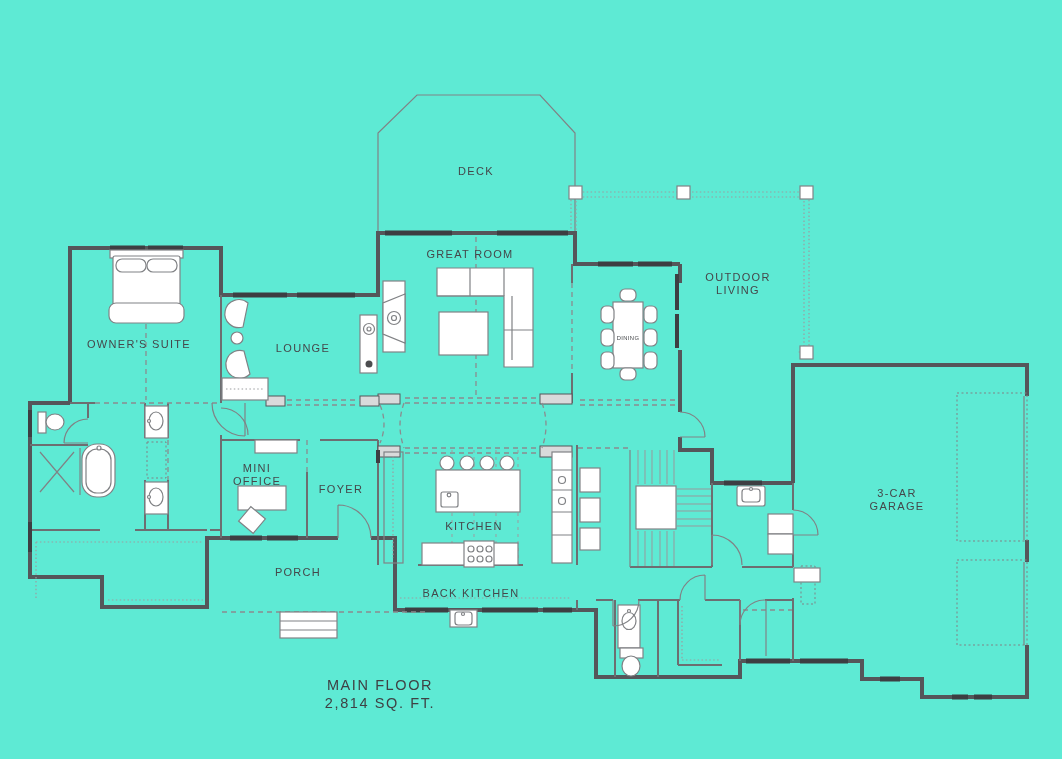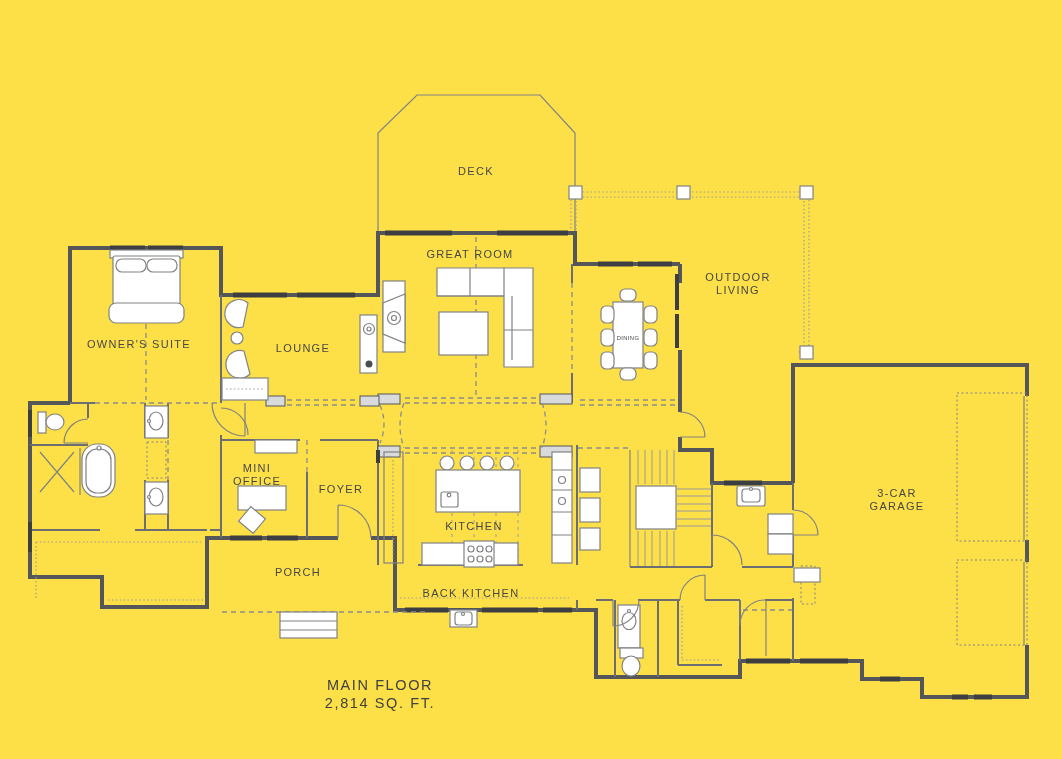--- a/index.html
+++ b/index.html
@@ -1,16 +1,16 @@
 <!DOCTYPE html>
 <html><head>
 <meta charset="utf-8">
 <style>
   html,body{margin:0;padding:0;background:#ffffff;}
-  .canvas{position:relative;width:1062px;height:759px;background:#fde047;overflow:hidden;
+  .canvas{position:relative;width:1062px;height:759px;background:#5eead4;overflow:hidden;
           font-family:"Liberation Sans",sans-serif;}
   svg{position:absolute;left:0;top:0;}
   text{fill:#45474a;letter-spacing:1.3px;font-size:11px;}
   text.big{font-size:14.5px;letter-spacing:1.6px;fill:#3f4144;}
   text.tiny{font-size:5.8px;letter-spacing:.4px;}
   .ext{stroke:#55565a;stroke-width:4;fill:none;stroke-linecap:butt;}
   .int{stroke:#6d6e71;stroke-width:2;fill:none;}
   .thin{stroke:#808285;stroke-width:1.2;fill:none;}
   .furn{stroke:#808285;stroke-width:1.2;fill:#ffffff;}
   .win{stroke:#3d3e42;stroke-width:5;fill:none;}

